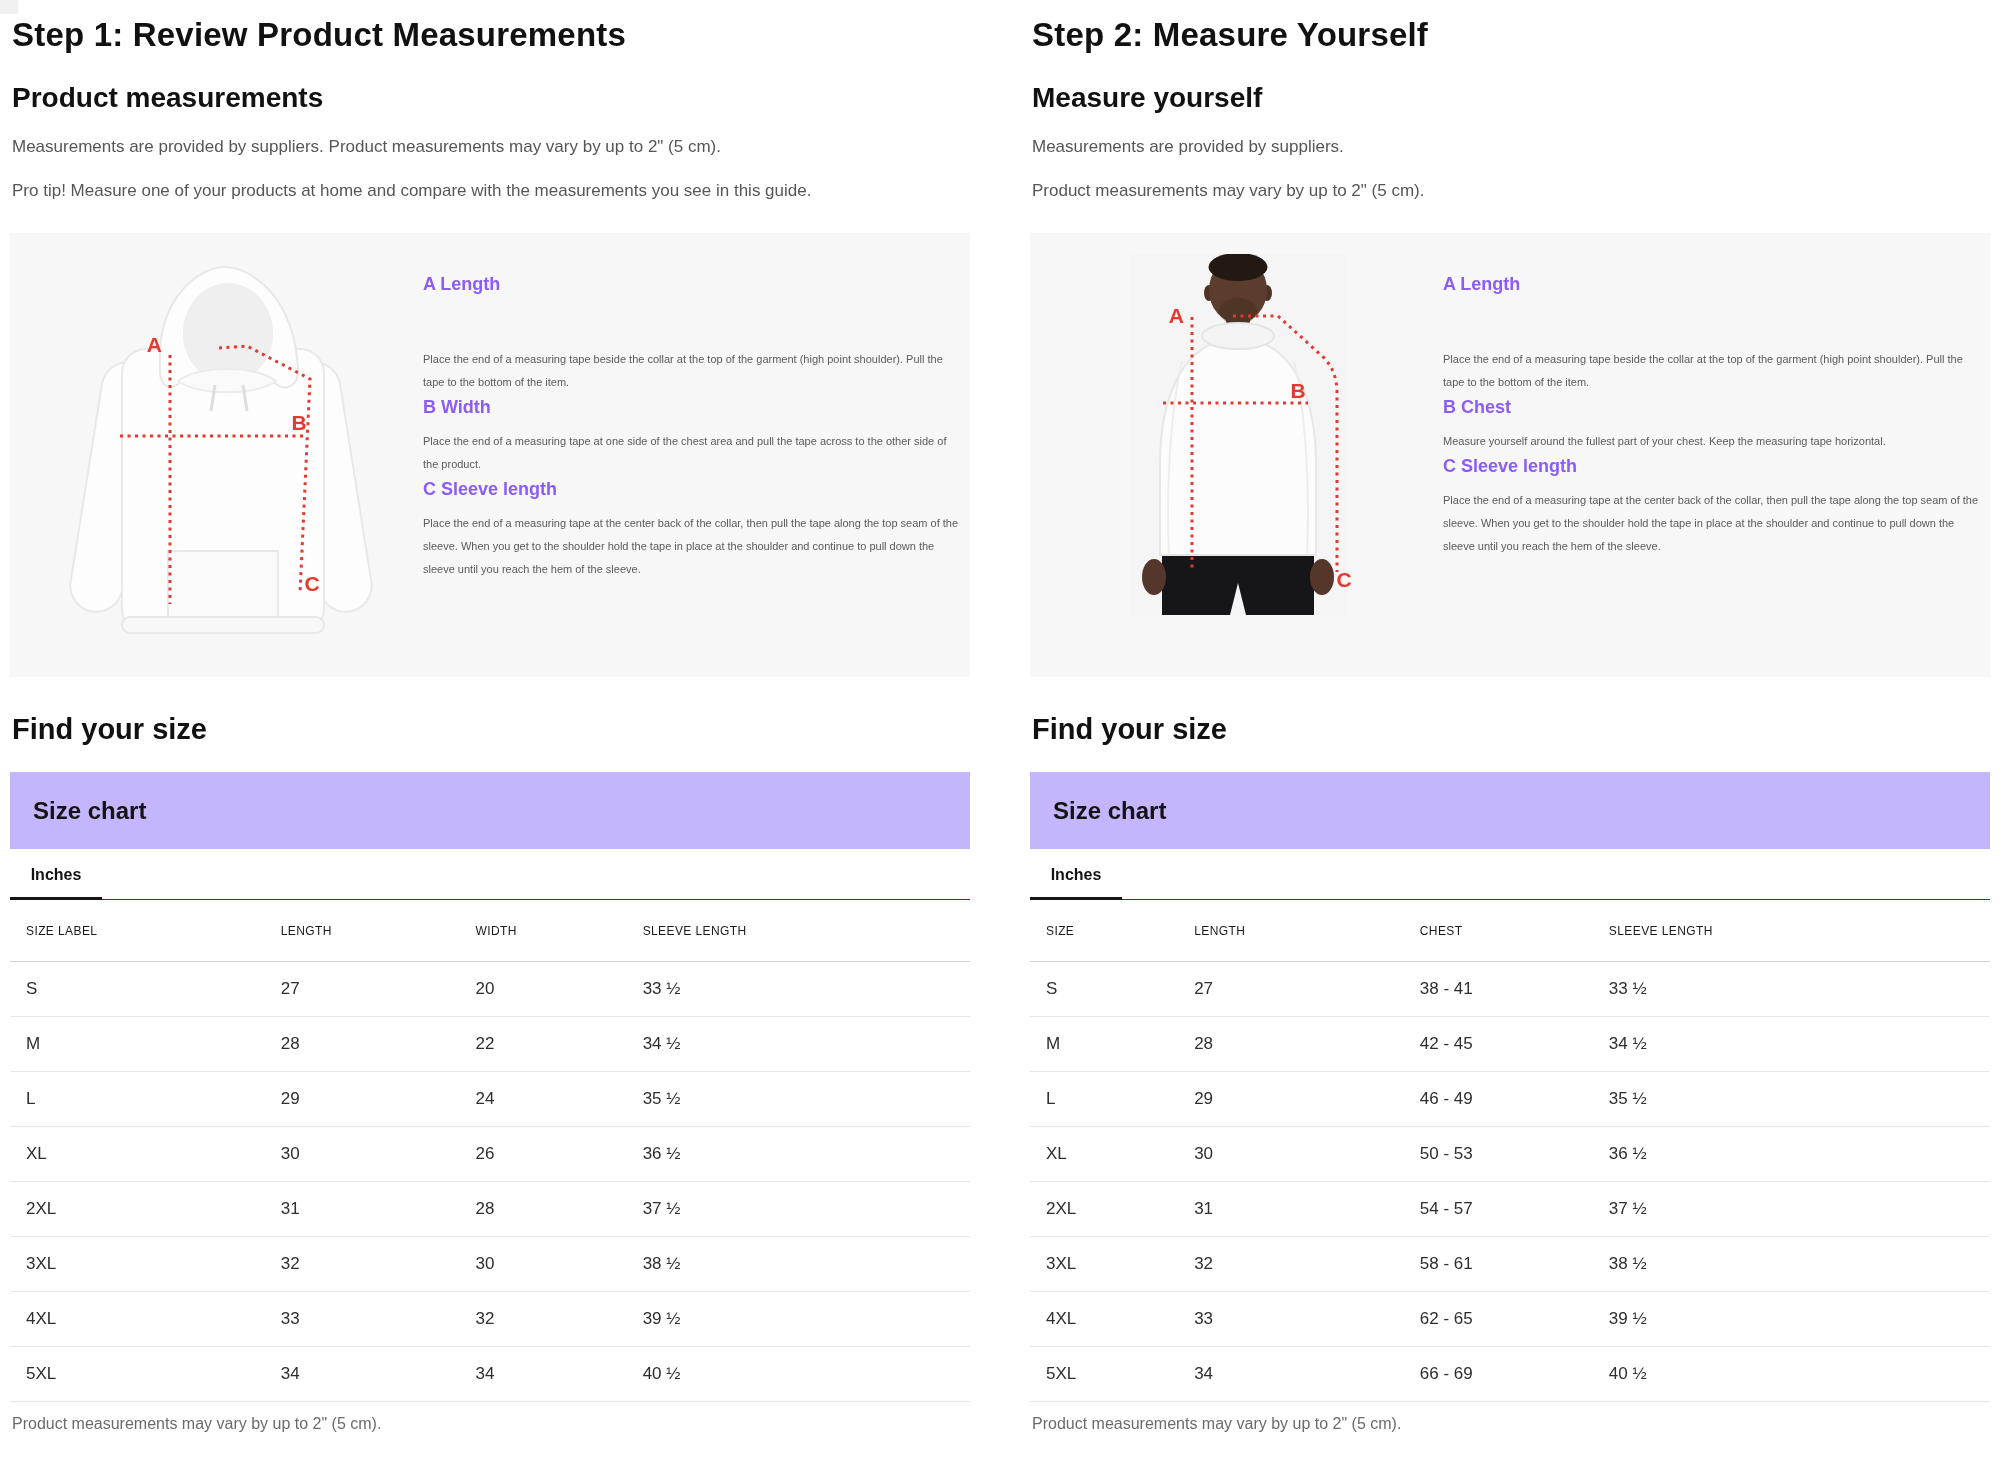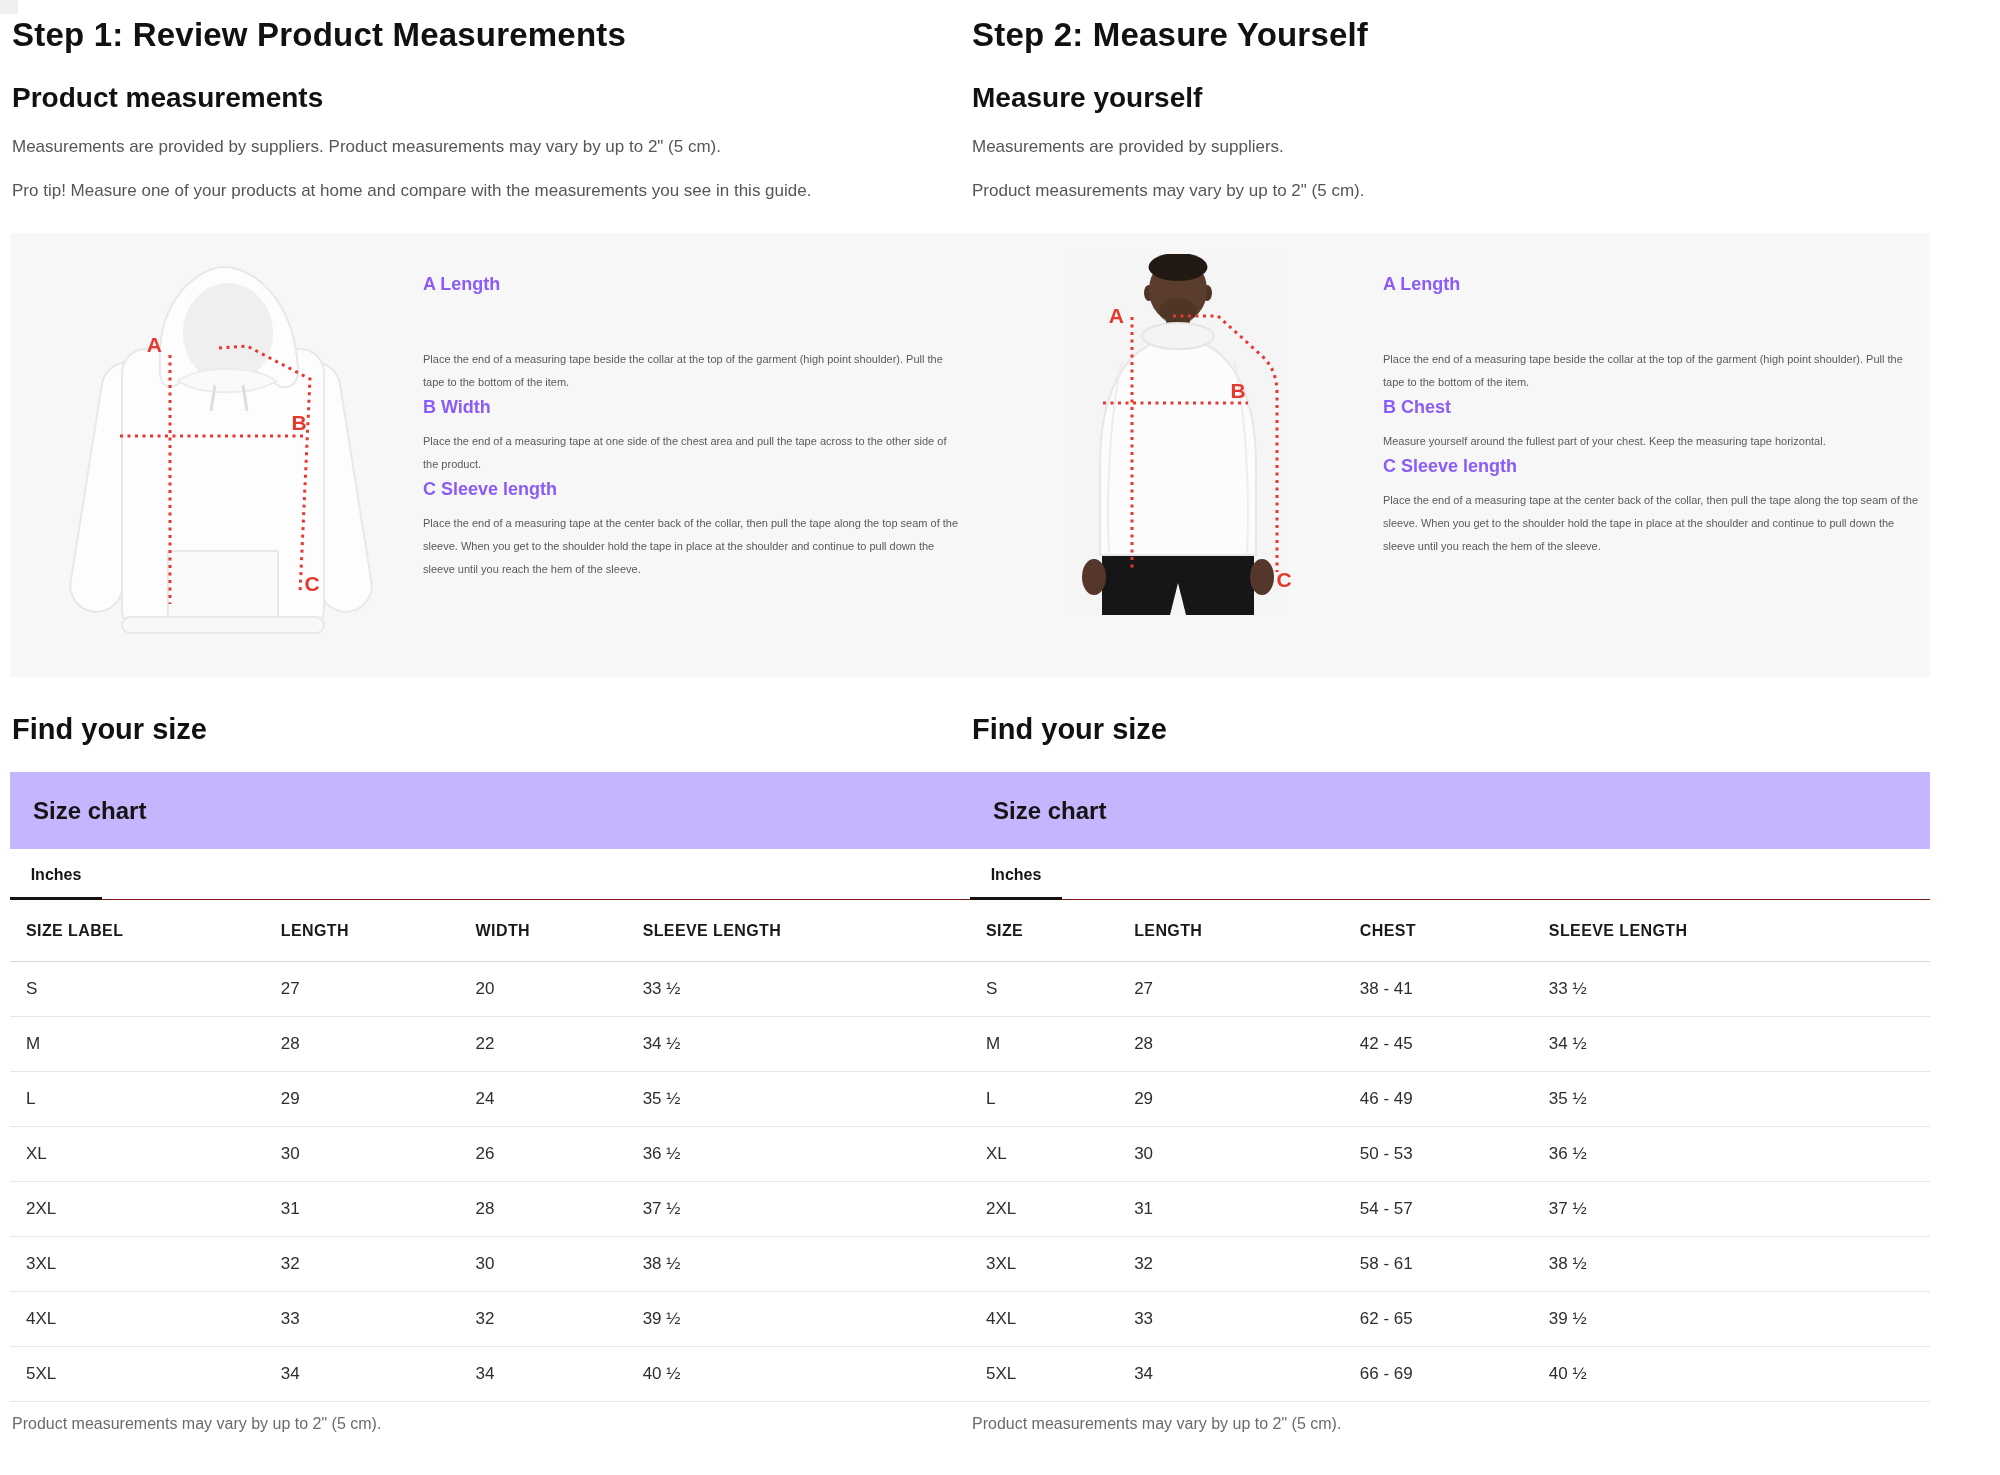--- a/index.html
+++ b/index.html
@@ -1,36 +1,36 @@
 <!DOCTYPE html>
 <html><head>
 <meta charset="utf-8">
 <style>
   html,body{margin:0;padding:0;width:2000px;height:1475px;background:#ffffff;
     font-family:"Liberation Sans","DejaVu Sans",sans-serif;color:#222;overflow:hidden;}
   .corner-artifact{position:absolute;left:0;top:0;width:18px;height:14px;background:#f0f0f0;}
-  .page{display:grid;grid-template-columns:960px 960px;padding:0 10px;}
+  .page{display:grid;grid-template-columns:960px 960px;column-gap:60px;padding:0 10px;}
   .step-title{font-size:33px;font-weight:700;color:#111;margin:14px 0 0 2px;line-height:1.25;letter-spacing:.2px;}
   .section-title{font-size:28px;font-weight:700;color:#111;margin:27px 0 0 2px;}
   .intro p{font-size:17px;color:#565656;margin:22px 0 0 2px;line-height:22px;}
   .panel{position:relative;margin-top:31px;height:444px;background:#f7f7f7;}
   .diagram{position:absolute;left:0;top:0;}
   .measures{position:absolute;left:413px;top:40px;width:540px;}
   .measure h4{font-size:18px;font-weight:700;color:#8b5cf6;margin:2px 0 0;line-height:22px;}
   .measure:first-child h4{margin-top:0;}
   .measure p{font-size:11px;color:#5a5a5a;line-height:23px;margin:12px 0 0;}
   .measure.gap-lg p{margin-top:53px;}
   .find-size{font-size:29px;font-weight:700;color:#111;margin:36px 0 0 2px;}
   .chart-bar{margin-top:26px;height:77px;background:#c4b5fd;display:flex;align-items:center;
     padding-left:23px;font-size:24px;font-weight:700;color:#141414;}
   .tabs{border-bottom:1px solid #7f1d1d;}
   .tab{display:inline-block;width:92px;text-align:center;padding:17px 0 13px;font-size:16px;
     font-weight:700;color:#141414;border-bottom:3px solid #141414;margin-bottom:-1px;cursor:pointer;}
   table.size-table{width:100%;border-collapse:collapse;table-layout:fixed;}
-  .size-table th{text-align:left;font-size:16px;font-weight:700;color:#1a1a1a;height:61px;
+  .size-table th{text-align:left;font-size:12px;font-weight:400;color:#1a1a1a;height:61px;
     border-bottom:1px solid #d6d6d6;padding:0;letter-spacing:.4px;vertical-align:middle;}
   .size-table td{height:54px;font-size:17px;color:#2e2e2e;border-bottom:1px solid #e7e7e7;
     padding:0;vertical-align:middle;}
   .size-table th:first-child,.size-table td:first-child{padding-left:16px;}
   .t1 col.c1{width:28.2%}.t1 col.c2{width:20.3%}.t1 col.c3{width:17.4%}
   .t2 col.c1{width:17.1%}.t2 col.c2{width:23.5%}.t2 col.c3{width:19.7%}
   .footnote{margin:13px 0 0 2px;font-size:16px;color:#6b6b6b;}
 </style>
 </head>
 <body>

